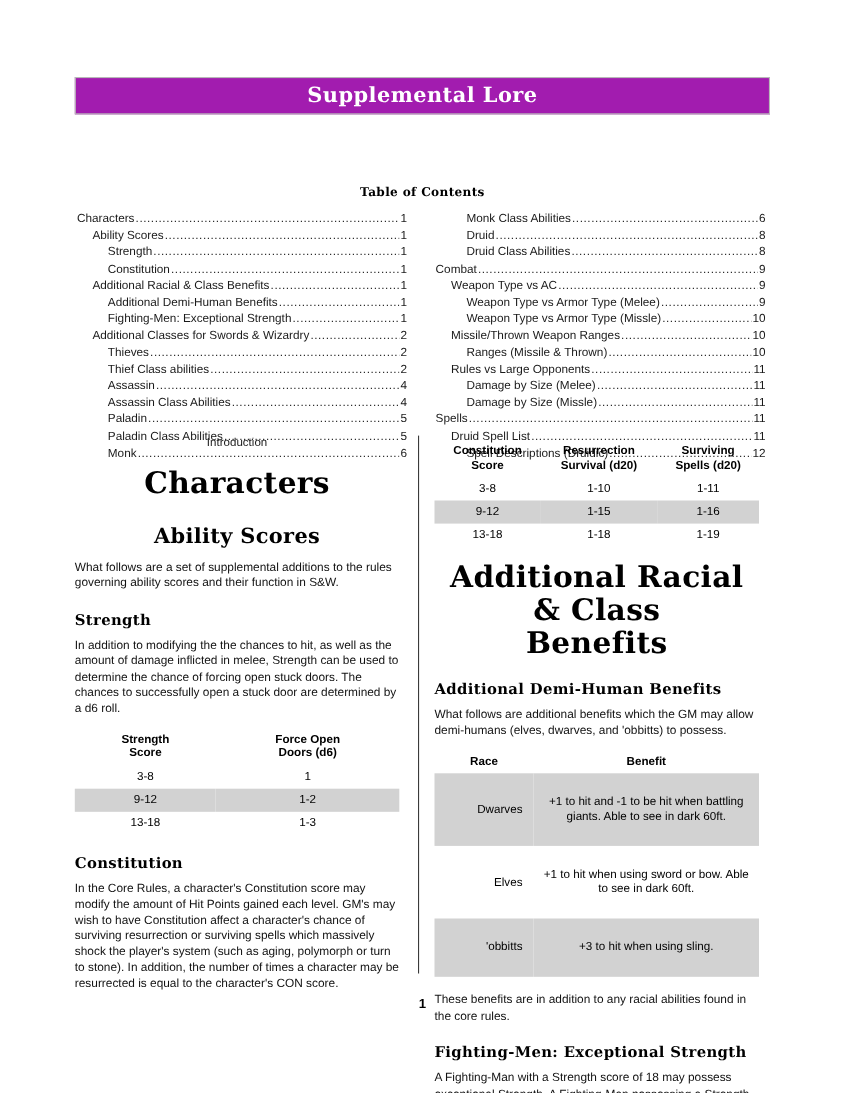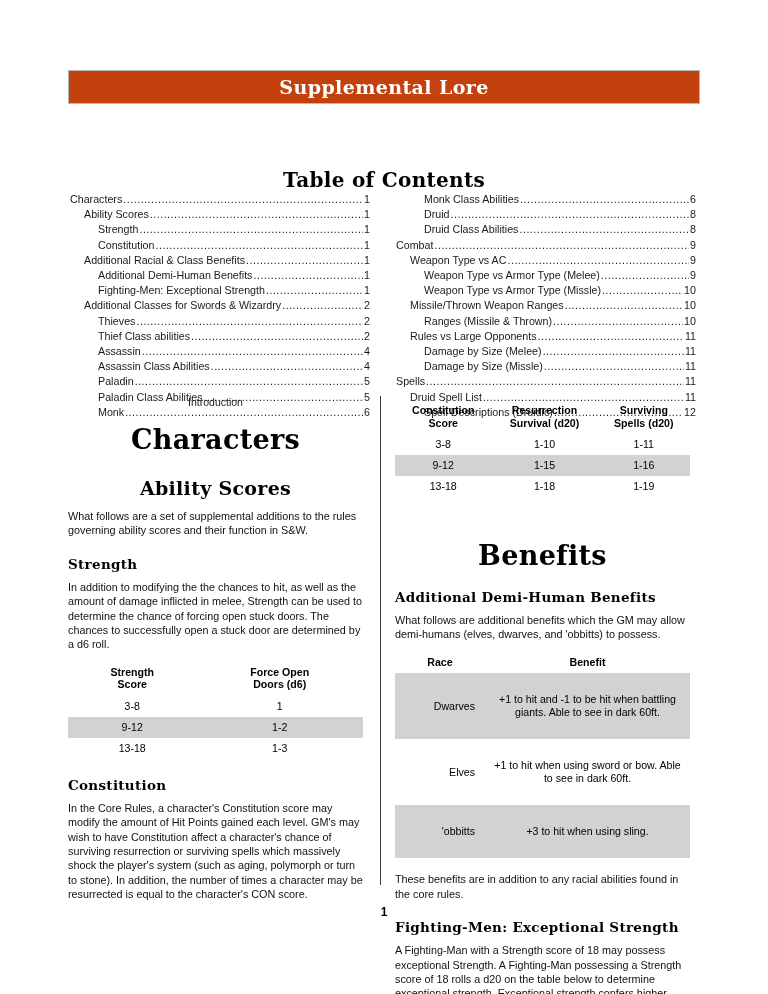--- a/index.html
+++ b/index.html
@@ -23,21 +23,21 @@
     height: 994px;
   }
 
   
   .header-banner {
     position: absolute;
     left: 68px;
     top: 70px;
     width: 632px;
     height: 34px;
-    background: #c2410c;
+    background: #a21caf;
     border: 1px solid #b8b8b8;
     box-sizing: border-box;
     display: flex;
     align-items: center;
     justify-content: center;
   }
   .header-banner .title {
     color: #ffffff;
     font-family: "DejaVu Serif", serif;
     font-weight: bold;
@@ -52,21 +52,21 @@
     letter-spacing: 0.3px;
   }
 
   
   .toc-title {
     position: absolute;
     left: 0;
     top: 168px;
     width: 768px;
     text-align: center;
-    font-size: 20px;
+    font-size: 11px;
   }
   .toc {
     position: absolute;
     top: 192px;
     font-size: 10.7px;
     line-height: 15.2px;
     color: #1a1a1a;
   }
   .toc.left  { left: 70px;  width: 300px; }
   .toc.right { left: 396px; width: 300px; }
@@ -405,21 +405,21 @@
           </tr>
           <tr>
             <td>13-18</td>
             <td>1-18</td>
             <td>1-19</td>
           </tr>
         </tbody>
       </table>
 
     <h1 class="chapter two-line fancy">
-      <br>
+      <span>Additional Racial &amp; Class</span><br>
       <span>Benefits</span>
     </h1>
 
     <h3 class="sub fancy">Additional Demi-Human Benefits</h3>
     <p class="body">What follows are additional benefits which the GM may allow demi-humans (elves, dwarves, and 'obbitts) to possess.</p>
 
     <table class="data race" id="race-table">
         <thead>
           <tr>
             <th class="race-h">Race</th>

